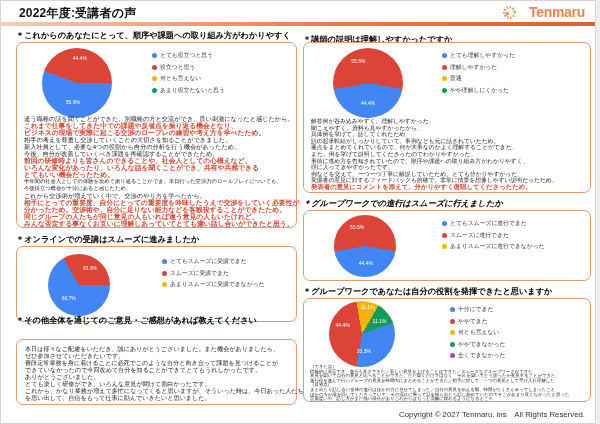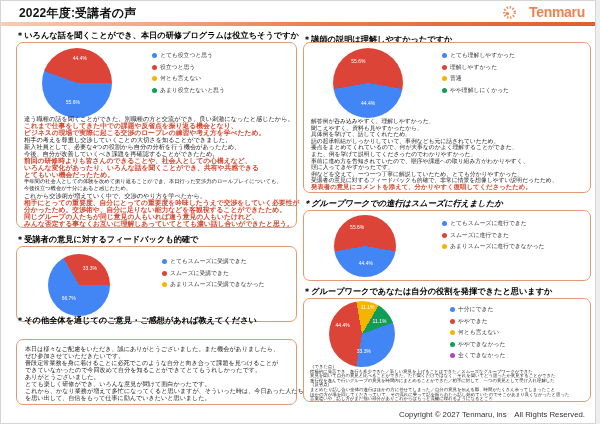--- a/index.html
+++ b/index.html
@@ -37,21 +37,21 @@
   <div class="logo">
     <svg width="15" height="15" viewBox="0 0 15 15">
       <circle cx="7.5" cy="7.5" r="5.2" fill="none" stroke="#f0824f" stroke-width="2.4" stroke-dasharray="1.3 1.7"></circle>
       <circle cx="5.4" cy="8.6" r="1.7" fill="#f0824f"></circle>
     </svg>
     <span class="logo-text">Tenmaru</span>
   </div>
   <div class="header-bar"></div>
 
   <div class="col col-left">
-      <div class="section-title" style="top: 0px;">＊いろんな話を聞くことができ、本日の研修プログラムは役立ちそうですか</div>
+      <div class="section-title" style="top: 0px;">＊これからのあなたにとって、順序や課題への取り組み方がわかりやすく</div>
       <div class="box" style="top: 12px; height: 186px;">
         <div class="pie" style="left: 25px; top: 5px; width: 70px; height: 70px; background: conic-gradient(from 90deg, rgb(66, 133, 244) 0deg, rgb(66, 133, 244) 200.2deg, rgb(219, 68, 55) 200.2deg, rgb(219, 68, 55) 360deg);">
           <div class="slice-label" style="left: 44%; top: 12%;">44.4%</div>
           <div class="slice-label" style="left: 34%; top: 74%;">55.6%</div>
         </div>
         <div class="legend" style="left: 135px; top: 8px;">
           <div class="legend-item">
             <div class="legend-dot" style="background: rgb(66, 133, 244);"></div>
             <div class="legend-label">とても役立つと思う</div>
           </div>
@@ -80,21 +80,21 @@
           <div class="com" style="line-height: 7px; font-size: 6.8px; color: rgb(212, 74, 50); font-weight: bold;">とてもいい機会だったため。</div>
           <div class="com" style="line-height: 7px; font-size: 5.3px;">半年間の社会人としての体験を改めて振り返ることができ、本日行った交渉力のロールプレイについても、</div>
           <div class="com" style="line-height: 7px; font-size: 5.3px;">今後役立つ機会が十分にあると感じたため。</div>
           <div class="com" style="line-height: 7px; font-size: 6.2px;">これから交渉術が増えていく中で、交渉のやり方を学べたから。</div>
           <div class="com" style="line-height: 7px; font-size: 6.8px; color: rgb(212, 74, 50); font-weight: bold;">相手にとっての重要度、自分にとっての重要度を吟味したうえで交渉をしていく必要性が</div>
           <div class="com" style="line-height: 7px; font-size: 6.8px; color: rgb(212, 74, 50); font-weight: bold;">分かったため。交渉術や、自分に足りない能力などを客観視することができたため。</div>
           <div class="com" style="line-height: 7px; font-size: 6.8px; color: rgb(212, 74, 50); font-weight: bold;">同じグループの人たちが同じ意見の人もいれば違う意見の人もいたけれど、</div>
           <div class="com" style="line-height: 7px; font-size: 6.8px; color: rgb(212, 74, 50); font-weight: bold;">みんな否定する事なくお互いに理解しあっていてとても濃い話し合いができたと思う。</div>
         </div>
       </div>
-      <div class="section-title" style="top: 204px;">＊受講者の意見に対するフィードバックも的確で</div>
+      <div class="section-title" style="top: 204px;">＊オンラインでの受講はスムーズに進みましたか</div>
       <div class="box" style="top: 216px; height: 76px;">
         <div class="pie" style="left: 31px; top: 7px; width: 62px; height: 62px; background: conic-gradient(from 330deg, rgb(219, 68, 55) 0deg, rgb(219, 68, 55) 119.9deg, rgb(66, 133, 244) 119.9deg, rgb(66, 133, 244) 360deg);">
           <div class="slice-label" style="left: 56%; top: 20%;">33.3%</div>
           <div class="slice-label" style="left: 22%; top: 68%;">66.7%</div>
         </div>
         <div class="legend" style="left: 145px; top: 10px;">
           <div class="legend-item">
             <div class="legend-dot" style="background: rgb(66, 133, 244);"></div>
             <div class="legend-label">とてもスムーズに受講できた</div>
           </div>

